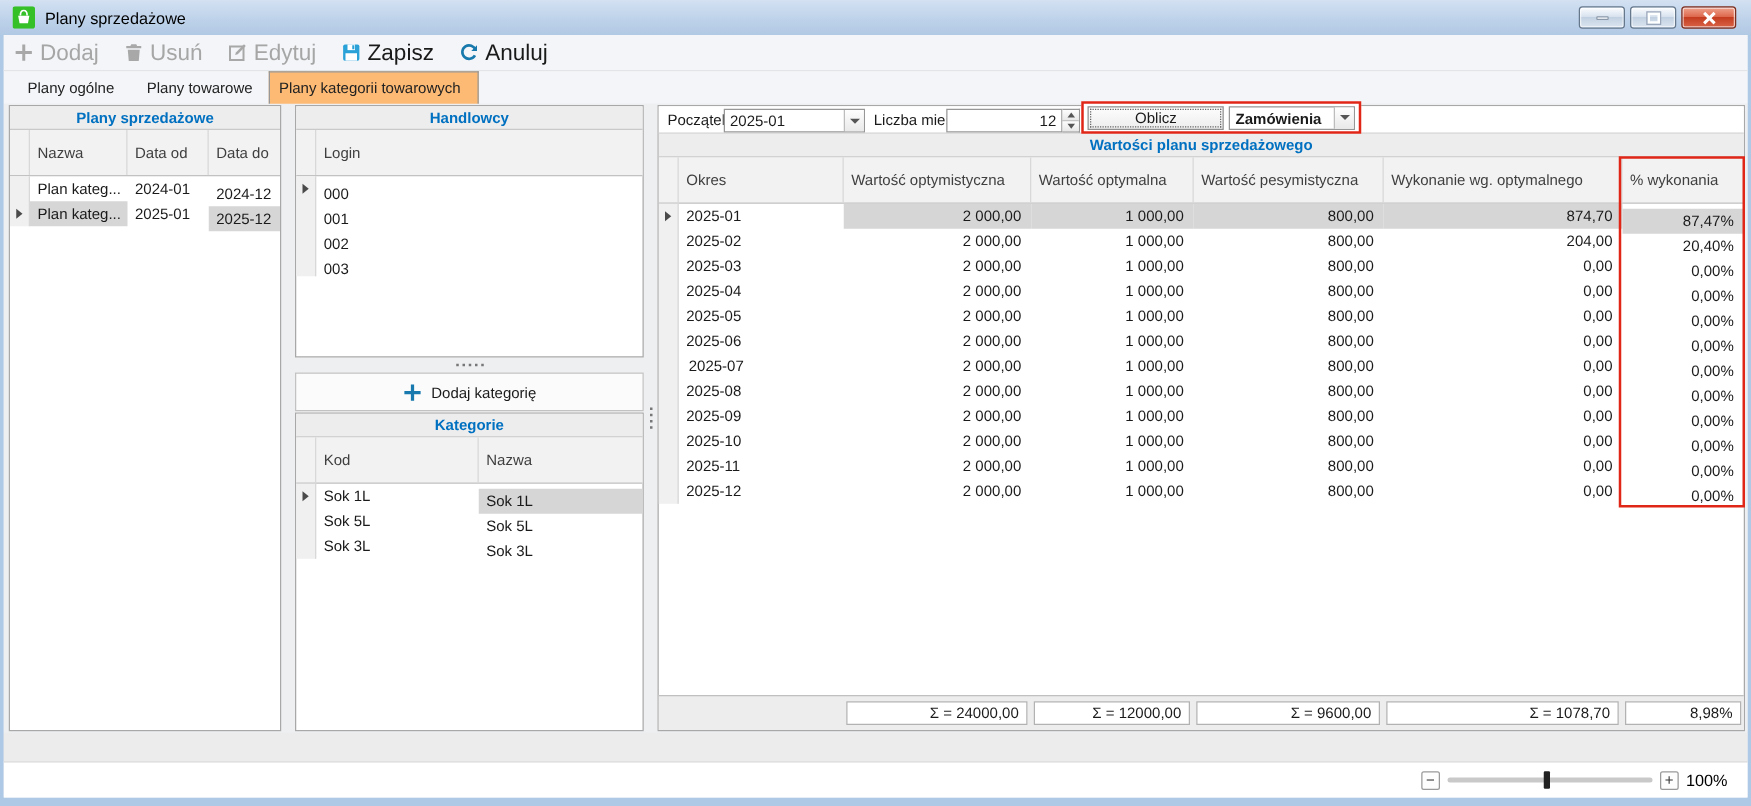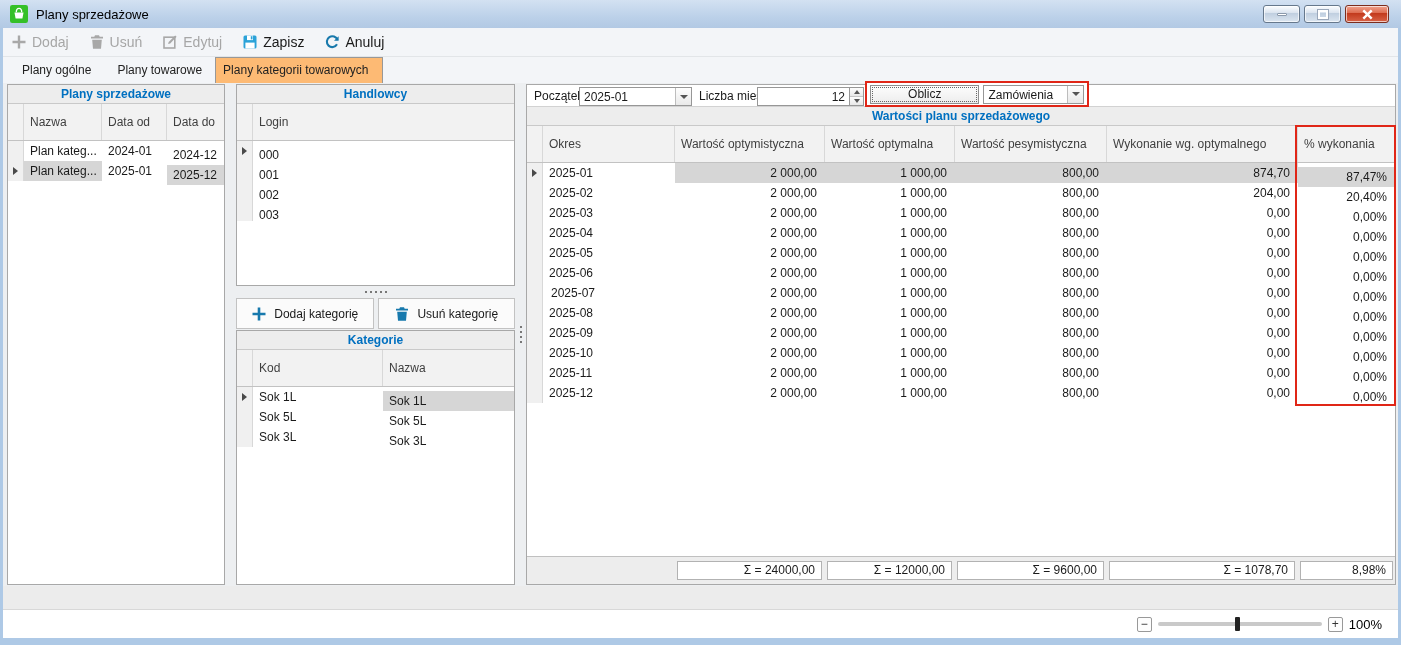--- a/index.html
+++ b/index.html
@@ -21,21 +21,21 @@
   .wbtn.close { width:44px; border-color:#7c2d1d;
           background:linear-gradient(#f0a38e,#dd6a4e 45%,#c23a1d 46%,#d96347); }
   .gmin { width:10px; height:3px; background:#fff; border:1px solid #8b99ab; border-radius:1px; }
   .gres { width:10px; height:9px; border:2px solid #fff; outline:1px solid #9aa7ba; }
 
   
   .frame { position:absolute; left:3px; right:3px; top:28px; bottom:7px; background:#edeff1; }
 
   
   .toolbar { height:29px; background:#f3f5f8; border-bottom:1px solid #e2e5e8;
-             display:flex; align-items:center; padding-left:8px; gap:20px; font-size:14px; }
+             display:flex; align-items:center; padding-left:8px; gap:20px; font-size:18px; }
   .titem { display:flex; align-items:center; gap:5px; color:#1a1a1a; cursor:default; }
   .titem.disabled { color:#a6a6a6; }
   .ticon { width:16px; height:16px; flex:none; }
   .c-gray { color:#a8a8a8; } .c-save { color:#2aa2d8; } .c-undo { color:#1879ac; } .c-blue { color:#1779ad; }
 
   
   .tabs { height:26px; background:#f3f5f8; display:flex; align-items:flex-end; padding-left:6px; }
   .tab { padding:5px 13px 6px; color:#222; }
   .tab.active { background:#fdba74; border:1px solid #989898; border-bottom:none; padding-bottom:7px; margin-bottom:-1px;padding-left:7px; }
 
@@ -83,21 +83,21 @@
   .numeric .nin { width:93px; border:1px solid #979797; background:#fff; text-align:right; padding:2px 4px; }
   .spin { width:14px; border:1px solid #979797; border-left:none; display:flex; flex-direction:column; }
   .spin span { flex:1; background:linear-gradient(#fdfdfd,#e8e8e8); display:flex; align-items:center; justify-content:center; }
   .spin span + span { border-top:1px solid #c4c4c4; }
   .tri-up-s { width:0;height:0;border-left:3px solid transparent;border-right:3px solid transparent;border-bottom:4px solid #555; }
   .tri-dn-s { width:0;height:0;border-left:3px solid transparent;border-right:3px solid transparent;border-top:4px solid #555; }
   .redbox { position:absolute; left:338px; top:-4px; width:224px; height:26px; border:2px solid #e02617;
             background:#fff; display:flex; align-items:center; padding:0 3px; gap:4px; z-index:5; }
   .btn-oblicz { width:110px; height:19px; border:1px solid #8f8f8f; background:linear-gradient(#fdfdfd,#ededed);
                 outline:1px dotted #666; outline-offset:-3px; text-align:center; line-height:17px; }
-  .combo.inred { position:static; width:101px; }
+  .combo.inred { position:static; width:101px;font-weight:bold; }
 
   
   #values-grid .gcell { line-height:20px; }
   .vfooter { position:absolute; left:0; right:0; bottom:0; height:28px; background:#ededed;
              border-top:1px solid #c0c0c0; }
   .sumbox { position:absolute; top:4px; height:19px; background:#fff; border:1px solid #b2b2b2;
             text-align:right; padding:1px 6px 0 0; }
   .red-col { position:absolute; left:768px; top:40px; width:101px; height:281px;
              border:2px solid #e02617; z-index:4; pointer-events:none; }
 
@@ -253,26 +253,20 @@
           <i></i>
           <i></i>
         </div>
 
       <div class="catbtns">
         <div class="catbtn">
           <span class="ticon c-blue"><svg viewBox="0 0 16 16" width="16" height="16">
                 <path d="M8 1.5v13M1.5 8h13" stroke="currentColor" stroke-width="2.6"></path>
               </svg></span>
           <span>Dodaj kategorię</span>
-        </div>
-        <div class="catbtn">
-          <span class="ticon c-blue"><svg viewBox="0 0 16 16" width="16" height="16">
-                <path fill="currentColor" d="M6 1.3h4l.7 1.4H14v1.8H2V2.7h3.3zM3.2 5.8h9.6l-.8 8.9H4z"></path>
-              </svg></span>
-          <span>Usuń kategorię</span>
         </div>
       </div>
 
       <div class="panel" style="left:233px; top:247px; width:279px; height:255px;">
         <div class="ptitle">Kategorie</div>
         <div id="categories-grid">
             <div class="ghead">
               <div class="hind"></div>
               <div class="cell" style="width: 130px;">Kod</div>
               <div class="cell last">Nazwa</div>

